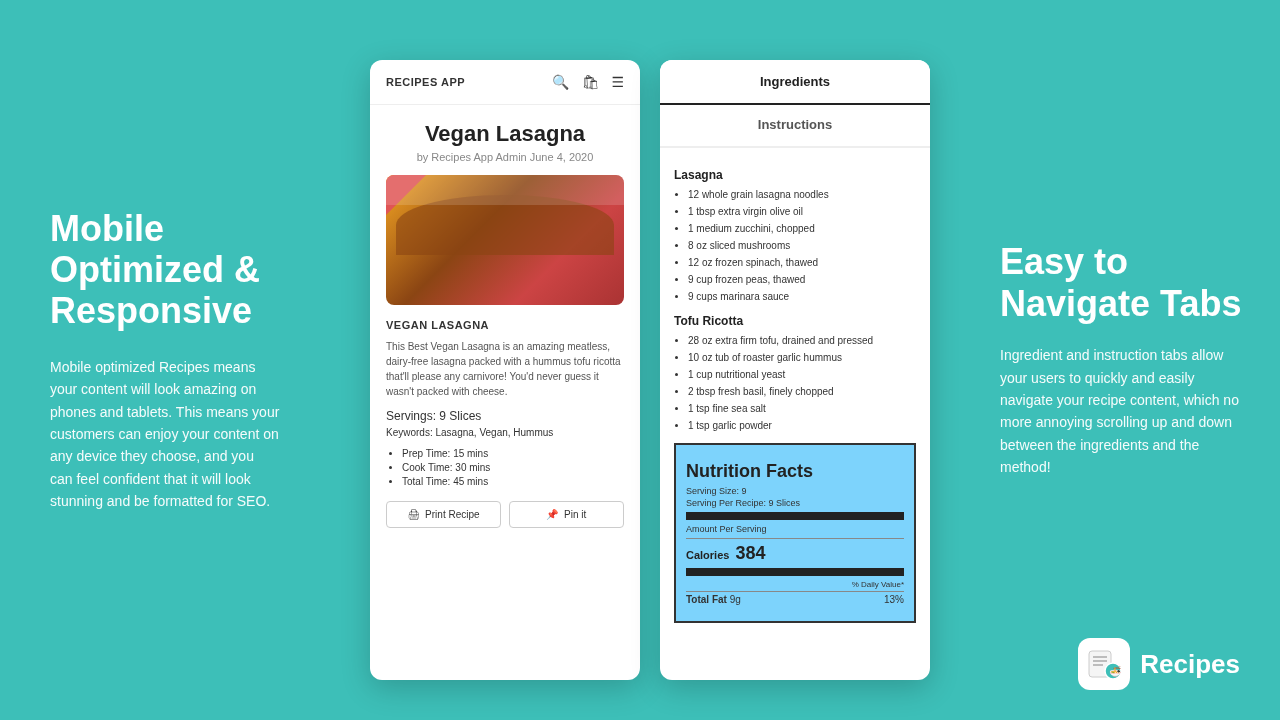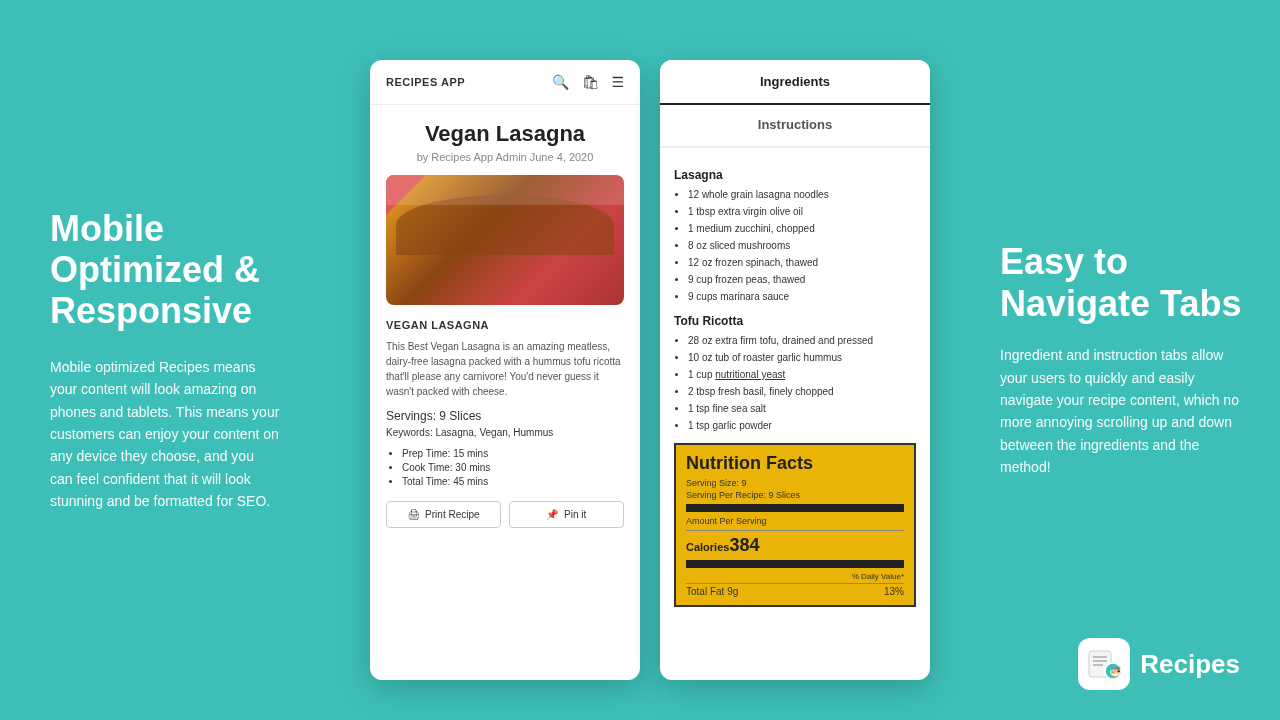--- a/index.html
+++ b/index.html
@@ -222,29 +222,28 @@
       margin-bottom: 10px;
     }
     .ingredient-list li {
       font-size: 10px;
       color: #333;
       margin-bottom: 3px;
       line-height: 1.4;
     }
 
     .underlined {
-      text-decoration: underline;
     }
 
     
     .nutrition-box {
       border: 2px solid #333;
       margin-top: 10px;
-      padding: 8px 10px;
-      background: #eab308;
+      padding: 16px 10px;
+      background: #7dd3fc;
     }
     .nutrition-title {
       font-size: 18px;
       font-weight: 900;
       color: #222;
       margin-bottom: 4px;
     }
     .nutrition-serving {
       font-size: 9px;
       color: #333;
@@ -261,20 +260,21 @@
       margin: 4px 0;
     }
     .nutrition-amount-per {
       font-size: 9px;
       color: #333;
       margin-bottom: 2px;
     }
     .nutrition-calories-row {
       display: flex;
       align-items: baseline;
+      gap: 6px;
       margin-bottom: 2px;
     }
     .nutrition-calories-label {
       font-size: 11px;
       font-weight: 700;
       color: #222;
     }
     .nutrition-calories-value {
       font-size: 18px;
       font-weight: 700;
@@ -288,21 +288,21 @@
     }
     .nutrition-fat-row {
       display: flex;
       justify-content: space-between;
       font-size: 10px;
       color: #333;
       border-top: 1px solid #888;
       padding-top: 2px;
     }
     .nutrition-fat-label {
-      font-weight: 400;
+      font-weight: 700;
     }
 
     
     .right-section {
       width: 300px;
       padding: 40px 30px 40px 20px;
       color: white;
       flex-shrink: 0;
       align-self: center;
     }

